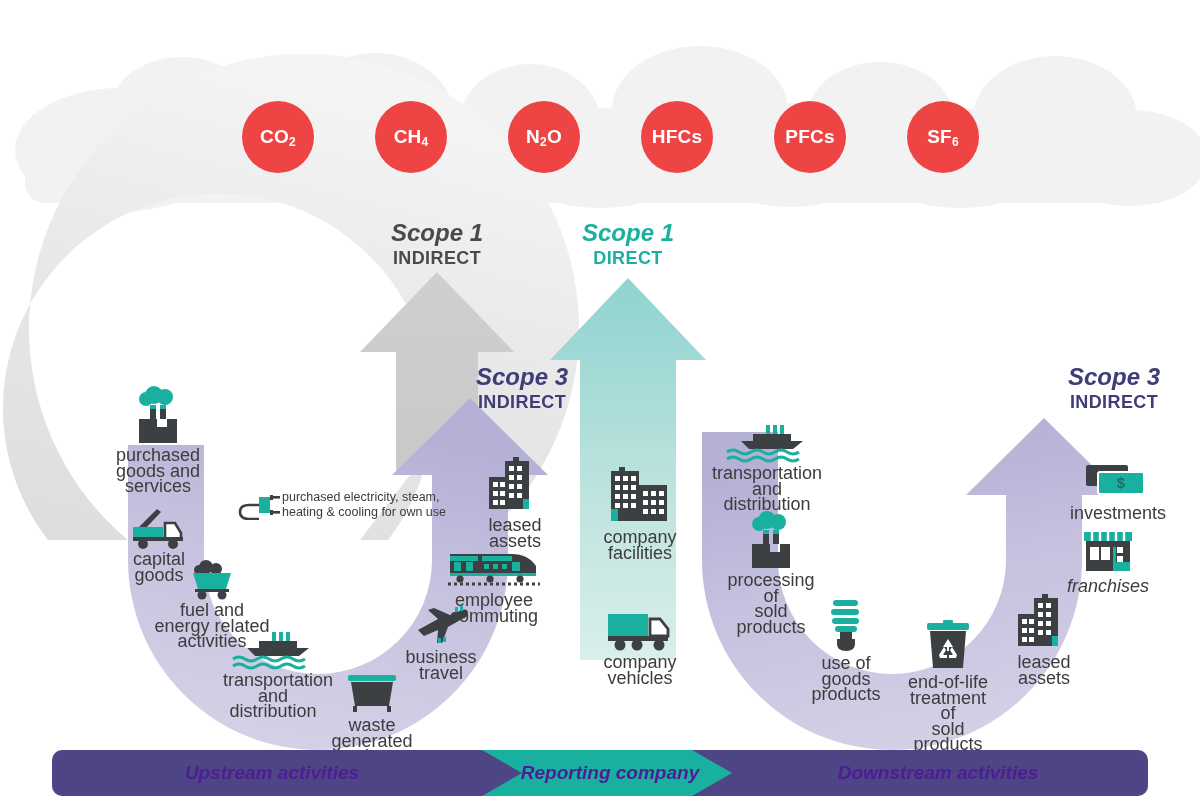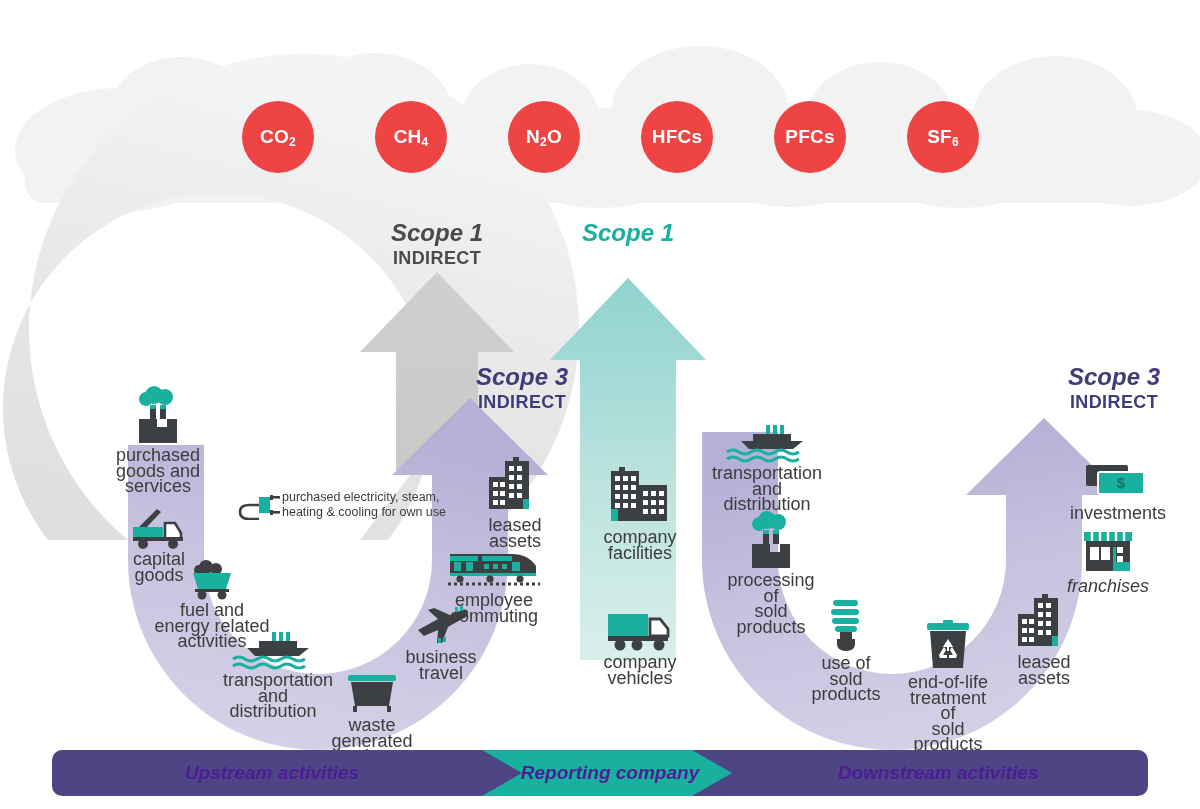--- a/index.html
+++ b/index.html
@@ -170,20 +170,21 @@
   <div class="bubble" style="left:907px; top:101px;">
     <span><span>SF</span><sub>6</sub></span>
   </div>
 
   <div class="scope-head s2" style="left:337px; top:219px; width:200px;">
     <div class="title">Scope 1</div>
     <div class="sub">INDIRECT</div>
   </div>
   <div class="scope-head s1" style="left:528px; top:219px; width:200px;">
     <div class="title">Scope 1</div>
+    <div class="sub">DIRECT</div>
   </div>
   <div class="scope-head s3" style="left:422px; top:363px; width:200px;">
     <div class="title">Scope 3</div>
     <div class="sub">INDIRECT</div>
   </div>
   <div class="scope-head s3" style="left:1014px; top:363px; width:200px;">
     <div class="title">Scope 3</div>
     <div class="sub">INDIRECT</div>
   </div>
 
@@ -424,21 +425,21 @@
     <svg class="ico" width="44" height="58" viewBox="0 0 44 58">
       <g stroke="#1ab0a0" stroke-width="6" fill="none" stroke-linecap="round">
         <path d="M12 8 h19"></path>
           <path d="M10 17 h22"></path>
           <path d="M11 26 h21"></path>
           <path d="M14 34 h16"></path>
       </g>
       <rect x="16" y="37" width="12" height="7" fill="#3c4043"></rect>
       <path d="M13 44 h18 v5 q0 7 -9 7 q-9 0 -9 -7 Z" fill="#3c4043"></path>
     </svg>
-    <div class="cap">use of sold
+    <div class="cap">use of goods
 products</div>
   </div>
 
   <div class="item" style="left:900px; top:620px; width:96px;">
     <svg class="ico" width="50" height="52" viewBox="0 0 50 52">
       <rect x="4" y="3" width="42" height="7" rx="2" fill="#1ab0a0"></rect>
       <rect x="20" y="0" width="10" height="4" rx="1" fill="#1ab0a0"></rect>
       <path d="M7 11 h36 l-3 37 H10 Z" fill="#3c4043"></path>
       <g fill="#ffffff" transform="translate(25,29)">
         <path d="M0 -10 L5 -2 L1 -2 L1 2 L-1 2 L-1 -2 L-5 -2 Z"></path>

